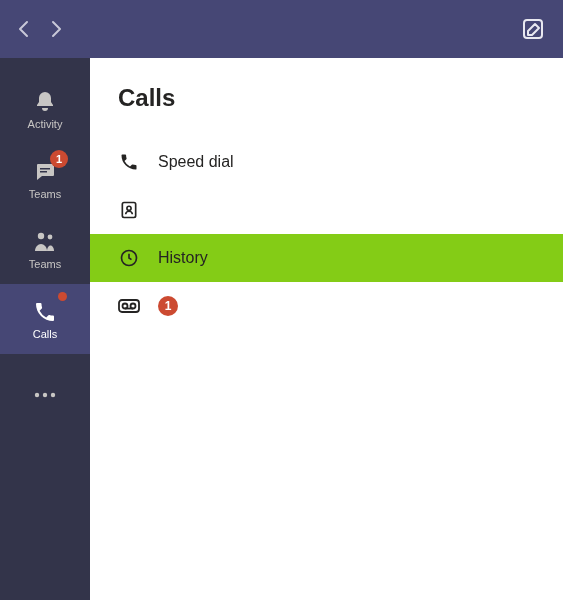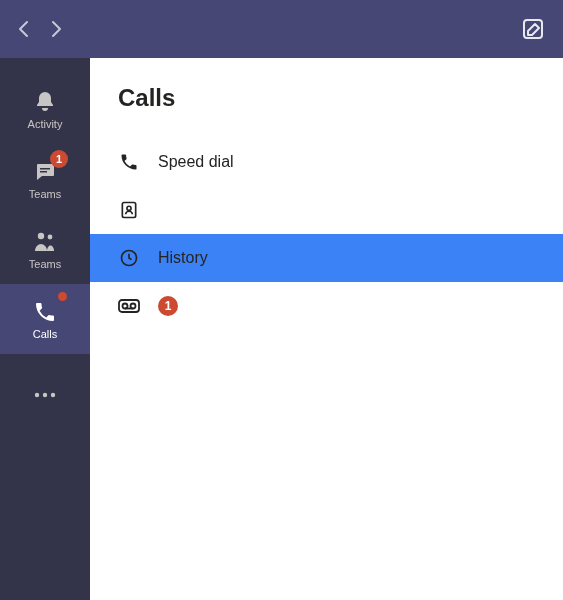--- a/index.html
+++ b/index.html
@@ -41,21 +41,21 @@
   .panel { flex: 1; background: #fff; display: flex; flex-direction: column; }
   .panel-header {
     font-size: 24px; font-weight: 700; color: #252423;
     padding: 26px 0 26px 28px;
   }
   .menu { display: flex; flex-direction: column; }
   .menu-item {
     height: 48px; display: flex; align-items: center; gap: 18px;
     padding: 0 20px 0 28px; cursor: pointer; color: #252423; font-size: 16px;
   }
-  .menu-item.selected { background: #3b82f6; }
+  .menu-item.selected { background: #84cc16; }
   .menu-icon { width: 22px; height: 22px; display: flex; align-items: center; justify-content: center; color: #252423; }
   .menu-label { flex: 1; }
   .menu-badge {
     min-width: 20px; height: 20px; border-radius: 10px; background: #cc4a31;
     color: #fff; font-size: 12px; font-weight: 700; display: flex;
     align-items: center; justify-content: center;
   }
 </style>
 </head>
 <body>

